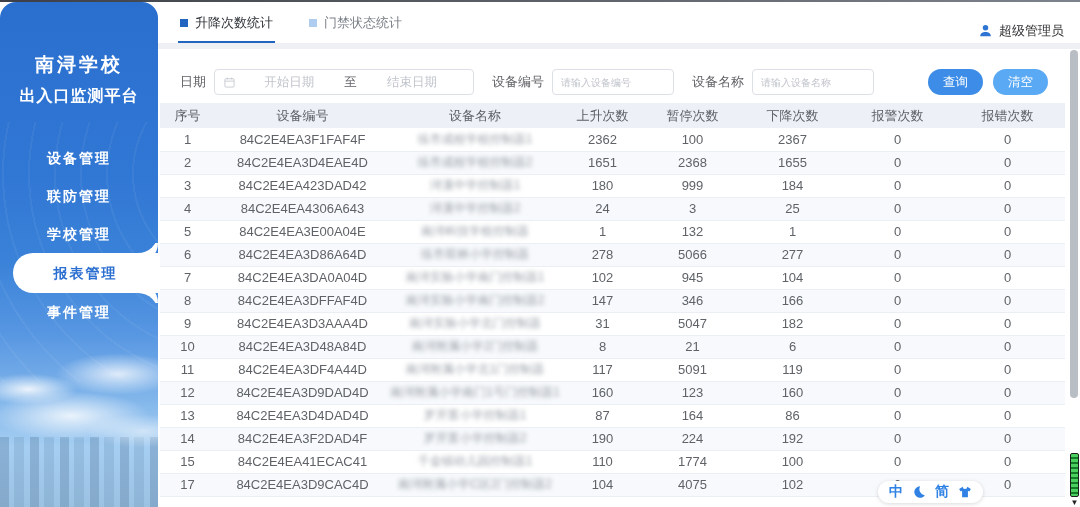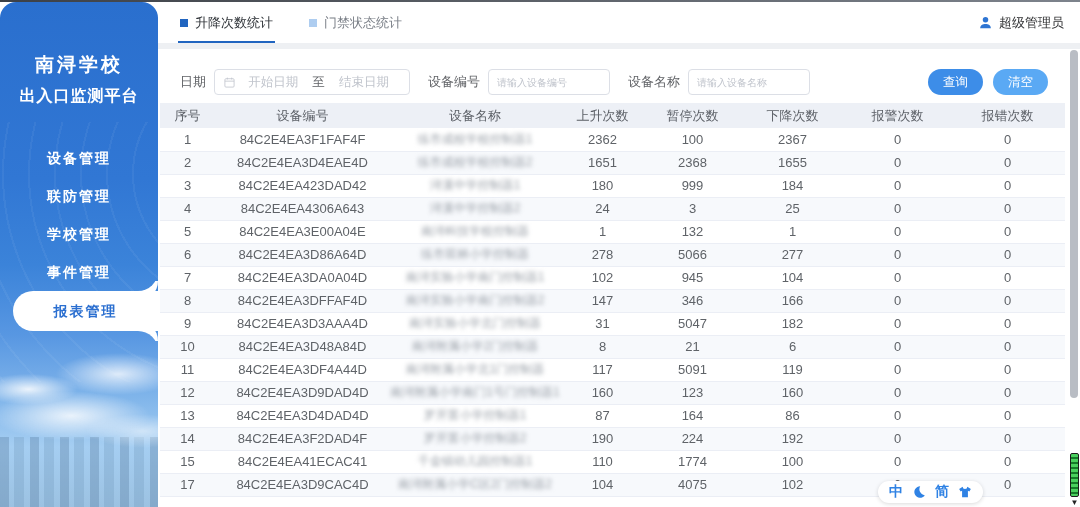--- a/index.html
+++ b/index.html
@@ -32,29 +32,29 @@
   .nav-item.active::after { content:""; position:absolute; right:0; bottom:-20px; width:20px; height:20px; border-top-right-radius:20px; box-shadow:0 -10px 0 0 #fff; }
 
   
   .topbar { position:absolute; left:158px; right:0; top:2px; height:41px; background:#fff; display:flex; padding-left:22px; z-index:5; }
   .tabs { display:flex; height:100%; align-items:stretch; }
   .tab { position:relative; display:flex; align-items:center; margin-right:36px; font-size:13px; color:#7a7f87; cursor:pointer; }
   .tab .bullet { width:8px; height:8px; background:#aecdf0; margin-right:7px; display:inline-block; }
   .tab.active { color:#2f3338; }
   .tab.active .bullet { background:#2165c0; }
   .tab.active::after { content:""; position:absolute; left:-2px; right:-2px; bottom:0; height:2px; background:#2165c0; }
-  .user { position:absolute; right:16px; top:0; height:41px; display:flex; align-items:center; gap:6px; font-size:13px; color:#303133; cursor:pointer; }
+  .user { position:absolute; right:16px; top:8px; height:41px; display:flex; align-items:center; gap:6px; font-size:13px; color:#303133; cursor:pointer; }
   .user svg { width:15px; height:15px; fill:#2e75d3; }
   .gray-strip { position:absolute; left:158px; right:0; top:43px; height:6px; background:#eef0f3; z-index:4; }
 
   
   .main { position:absolute; left:158px; right:0; top:49px; bottom:0; background:#fff; }
   .filters { display:flex; align-items:center; padding:20px 14px 8px 22px; font-size:13px; color:#606266; }
   .flabel { margin-right:8px; white-space:nowrap; }
-  .date-range { width:196px; height:26px; border:1px solid #dcdfe6; border-radius:4px; display:flex; align-items:center; padding:0 8px; background:#fff; cursor:text; }
+  .date-range { width:260px; height:26px; border:1px solid #dcdfe6; border-radius:4px; display:flex; align-items:center; padding:0 8px; background:#fff; cursor:text; }
   .date-range svg { width:13px; height:13px; stroke:#c0c4cc; fill:none; stroke-width:1.5; flex:none; }
   .date-range .ph { flex:1; text-align:center; color:#c0c4cc; font-size:12.5px; }
   .date-range .sep { color:#606266; font-size:12.5px; padding:0 2px; }
   .gap18 { width:18px; flex:none; }
   .txt-input { width:122px; height:26px; border:1px solid #dcdfe6; border-radius:4px; padding:0 8px; font-size:10px; color:#606266; outline:none; font-family:inherit; }
   .txt-input::placeholder { color:#c0c4cc; }
   .spacer { flex:1; }
   .btn { height:26px; padding:0 15px; border:none; border-radius:13px; color:#fff; font-size:12.5px; cursor:pointer; font-family:inherit; }
   .btn.query { background:#3d8de8; margin-right:10px; }
   .btn.clear { background:#5aa9f4; margin-right:18px; }
@@ -89,22 +89,22 @@
 
   <aside class="sidebar">
     <div class="brand">
       <div class="l1">南浔学校</div>
       <div class="l2">出入口监测平台</div>
     </div>
     <nav class="nav" id="nav">
         <div class="nav-item"><span>设备管理</span></div>
         <div class="nav-item"><span>联防管理</span></div>
         <div class="nav-item"><span>学校管理</span></div>
+        <div class="nav-item active"><span>报表管理</span></div>
         <div class="nav-item"><span>事件管理</span></div>
-        <div class="nav-item active"><span>报表管理</span></div>
       </nav>
   </aside>
 
   <header class="topbar">
     <div class="tabs" id="tabs">
         <div class="tab active">
           <span class="bullet"></span>
           <span class="tab-label">升降次数统计</span>
         </div>
         <div class="tab">

